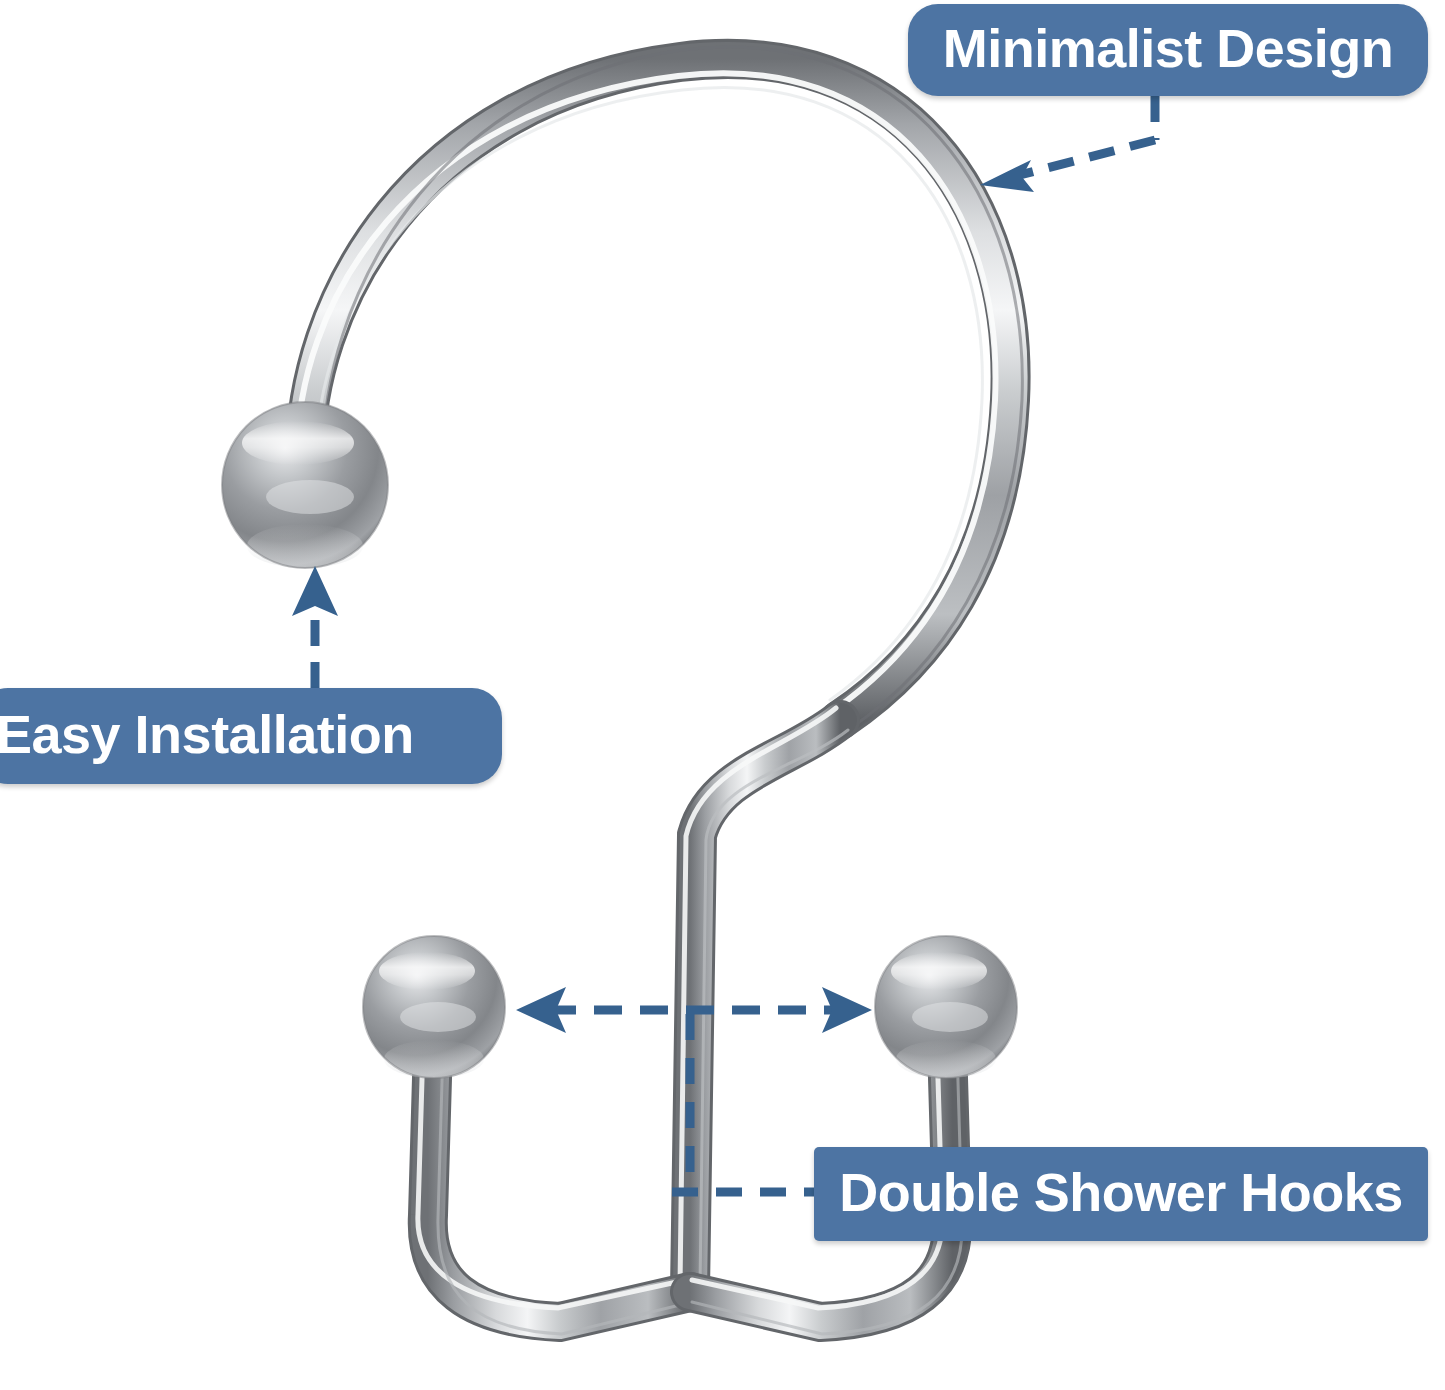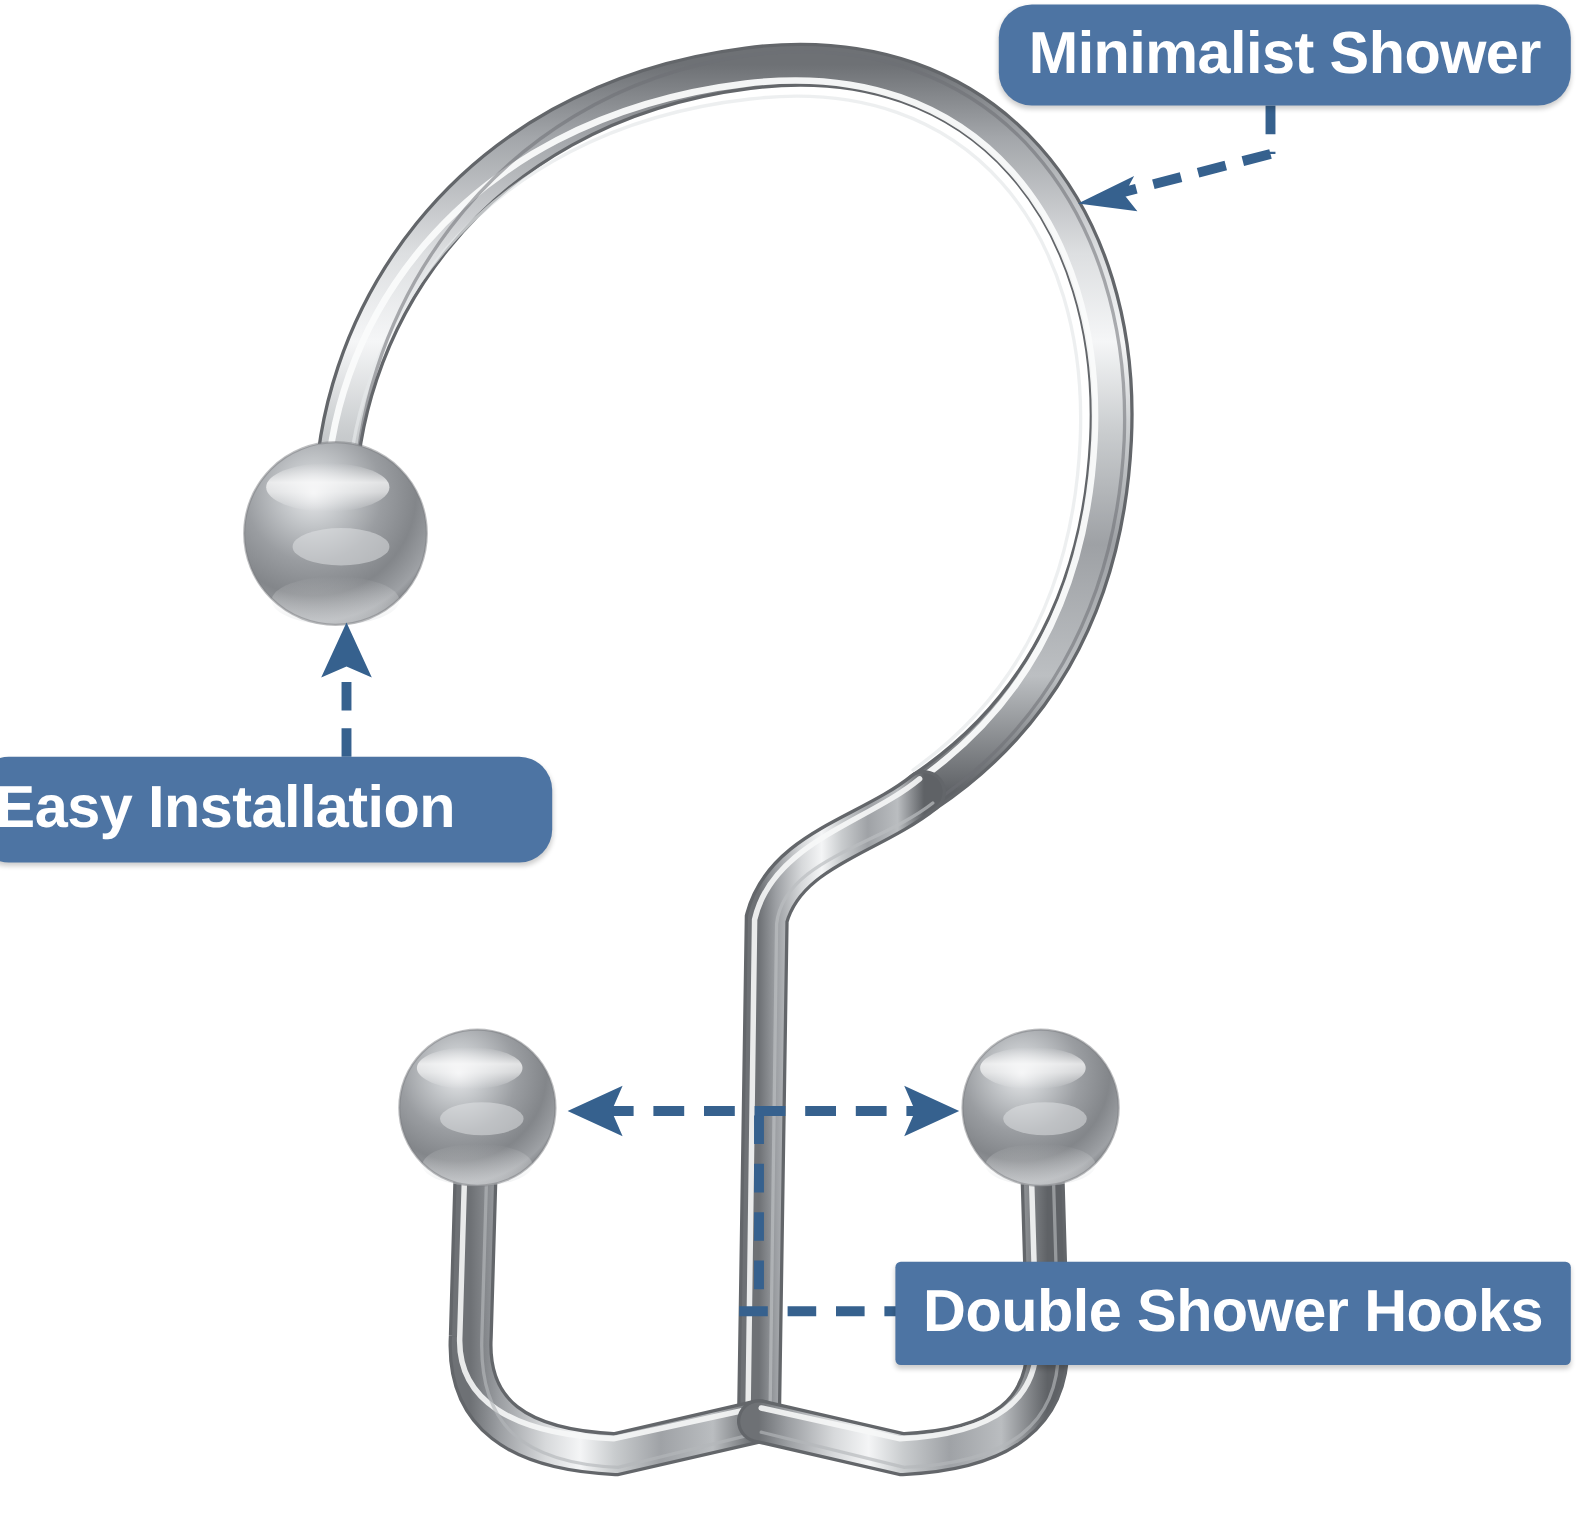--- a/index.html
+++ b/index.html
@@ -238,21 +238,21 @@
       <path d="M 872 1010 L 822 987 L 832 1010 L 822 1033 Z" fill="#36618e"></path>
     </g>
 
     <g>
       <path d="M 690 1014 L 690 1192" fill="none" stroke="#36618e" stroke-width="9" stroke-dasharray="26 18" stroke-linecap="butt"></path>
       <path d="M 672 1192 L 820 1192" fill="none" stroke="#36618e" stroke-width="9" stroke-dasharray="26 18" stroke-linecap="butt"></path>
     </g>
   </svg>
 
   <div class="callout" id="callout-minimalist">
-    <span>Minimalist Shower</span>
+    <span>Minimalist Design</span>
   </div>
 
   <div class="callout" id="callout-easy">
     <span>Easy Installation</span>
   </div>
 
   <div class="callout" id="callout-double">
     <span>Double Shower Hooks</span>
   </div>
 

